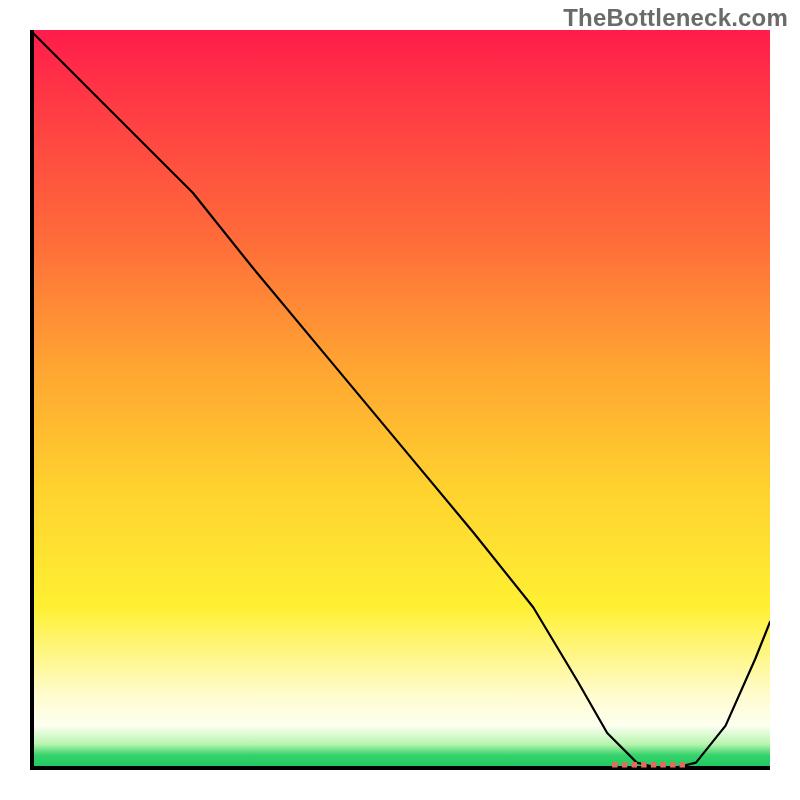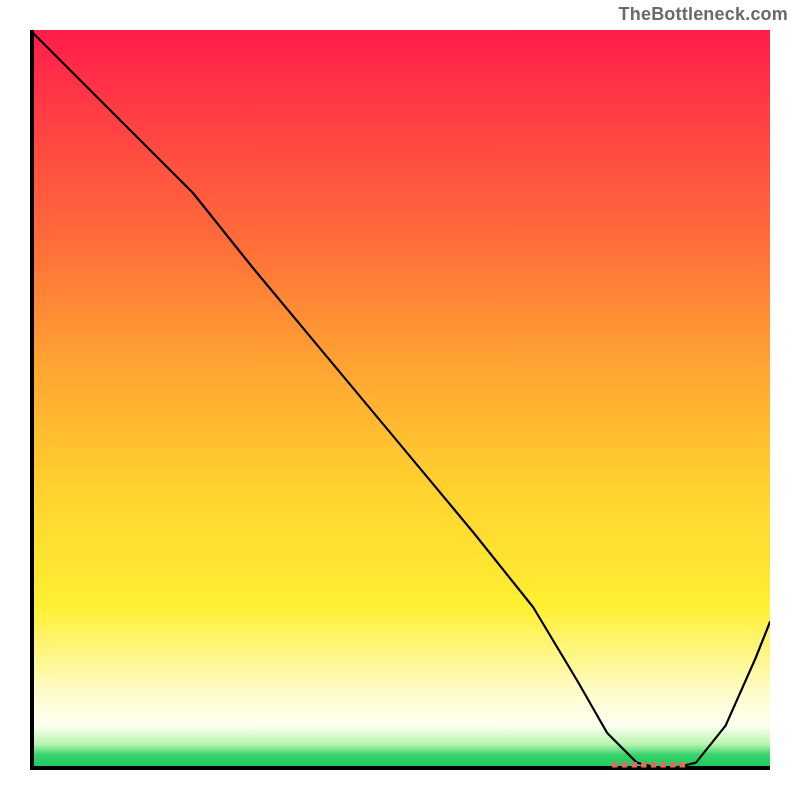--- a/index.html
+++ b/index.html
@@ -13,21 +13,21 @@
   }
   .wrap {
     position: relative;
     width: 800px;
     height: 800px;
   }
   .watermark {
     position: absolute;
     top: 4px;
     right: 12px;
-    font-size: 18px;
+    font-size: 24px;
     font-weight: 600;
     color: #6a6a6a;
     letter-spacing: 0.2px;
     z-index: 10;
   }
   .plot-area {
     position: absolute;
     left: 30px;
     top: 30px;
     width: 740px;

